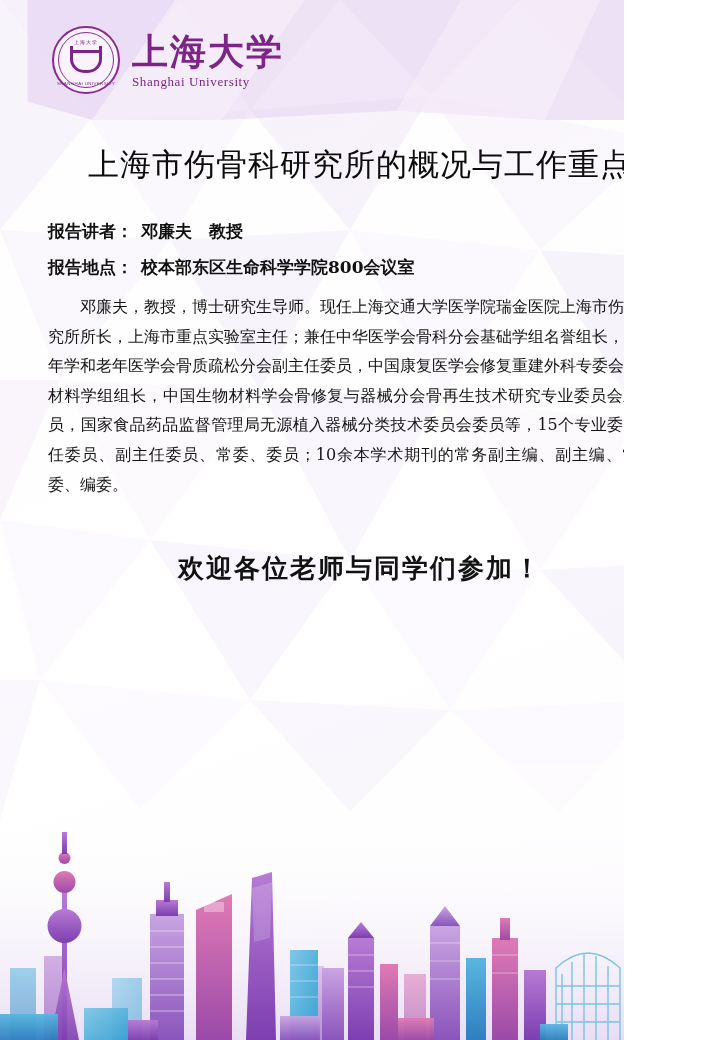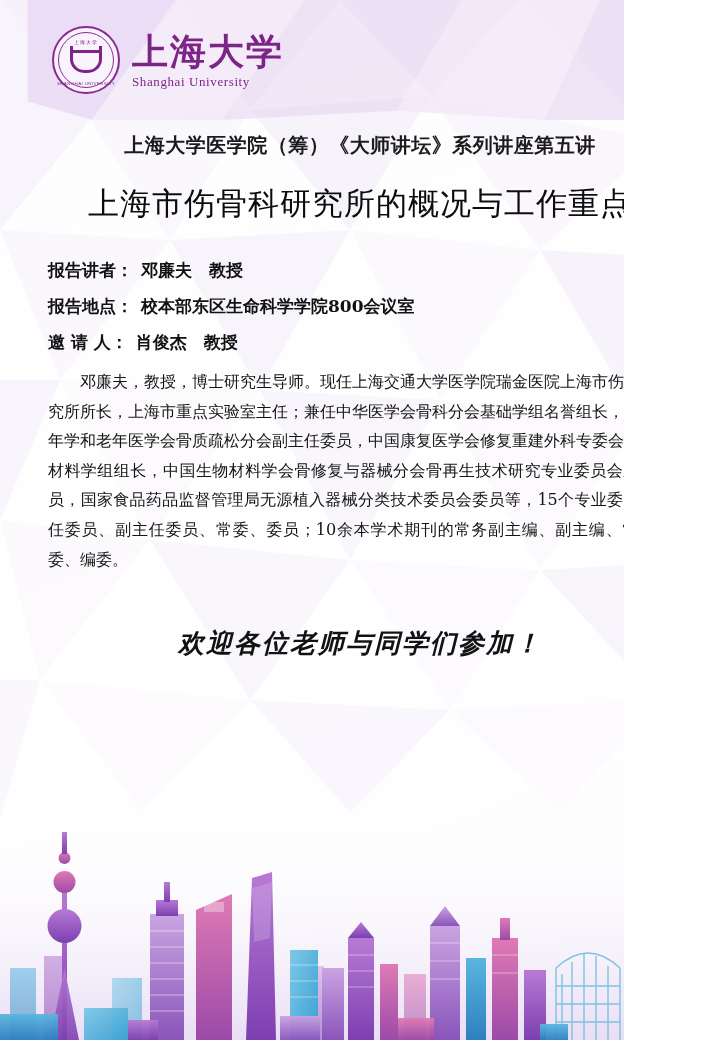--- a/index.html
+++ b/index.html
@@ -189,21 +189,20 @@
   }
 
   .welcome {
     margin: 52px 0 0 0;
     text-align: center;
     font-size: 26px;
     font-weight: bold;
     color: #121212;
     letter-spacing: 2px;
     font-family: "DejaVu Serif", "Liberation Serif", serif;
-    font-style: italic;
   }
 
   .skyline {
     position: absolute;
     left: 0;
     bottom: 0;
     width: 720px;
     height: 222px;
   }
 </style>
@@ -261,36 +260,31 @@
       <div class="seal-bottom">SHANGHAI UNIVERSITY</div>
     </div>
     <div class="logo-text">
       <div class="logo-cn">上海大学</div>
       <div class="logo-en">Shanghai University</div>
     </div>
   </div>
 
   <div class="content">
 
-    <div class="series-line">上海大学医学院（筹）《大师讲坛》系列讲座第五讲</div>
 
     <h1 class="main-title">上海市伤骨科研究所的概况与工作重点</h1>
 
     <div class="meta">
       <div class="meta-row">
         <span class="meta-label">报告讲者：</span>
         <span class="meta-value">邓廉夫　教授</span>
       </div>
       <div class="meta-row">
         <span class="meta-label">报告地点：</span>
         <span class="meta-value">校本部东区生命科学学院800会议室</span>
-      </div>
-      <div class="meta-row">
-        <span class="meta-label">邀 请 人：</span>
-        <span class="meta-value">肖俊杰　教授</span>
       </div>
     </div>
 
     <p class="bio-body">邓廉夫，教授，博士研究生导师。现任上海交通大学医学院瑞金医院上海市伤骨科研究所所长，上海市重点实验室主任；兼任中华医学会骨科分会基础学组名誉组长，中国老年学和老年医学会骨质疏松分会副主任委员，中国康复医学会修复重建外科专委会基础与材料学组组长，中国生物材料学会骨修复与器械分会骨再生技术研究专业委员会主任委员，国家食品药品监督管理局无源植入器械分类技术委员会委员等，15个专业委员会主任委员、副主任委员、常委、委员；10余本学术期刊的常务副主编、副主编、常务编委、编委。</p>
 
     <div class="welcome">欢迎各位老师与同学们参加！</div>
   </div>
 
   <svg class="skyline" width="720" height="222" viewBox="0 0 720 222" aria-hidden="true">
     <defs>

